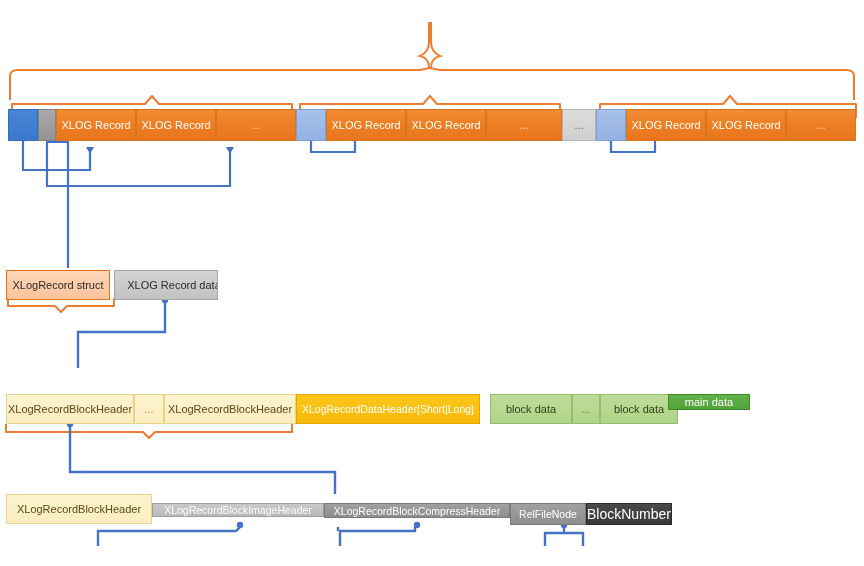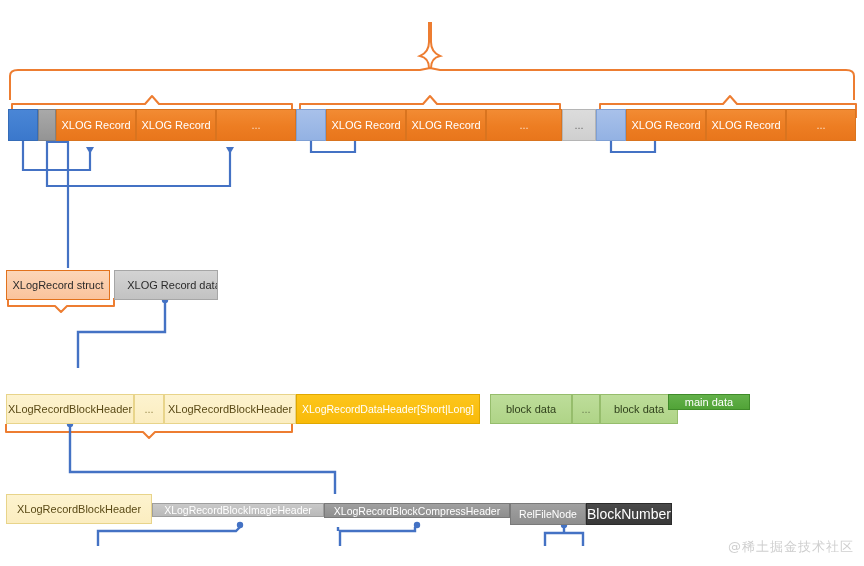--- a/index.html
+++ b/index.html
@@ -246,15 +246,14 @@
   </div>
 
   <div>
     <div class="cell box-cream" style="left:6px;  top:494px; width:146px; height:30px;">XLogRecordBlockHeader</div>
     <div class="cell box-gray-mid" style="left:152px;top:503px; width:172px; height:14px;">XLogRecordBlockImageHeader</div>
     <div class="cell box-gray-deep" style="left:324px;top:503px; width:186px; height:15px;">XLogRecordBlockCompressHeader</div>
     <div class="cell box-gray-deep" style="left:510px;top:503px; width:76px;  height:22px;">RelFileNode</div>
     <div class="cell box-charcoal" style="left:586px;top:503px; width:86px;  height:22px;">BlockNumber</div>
   </div>
 
-  <div class="watermark">@稀土掘金技术社区</div>
 
 </div>
 
 </body></html>

